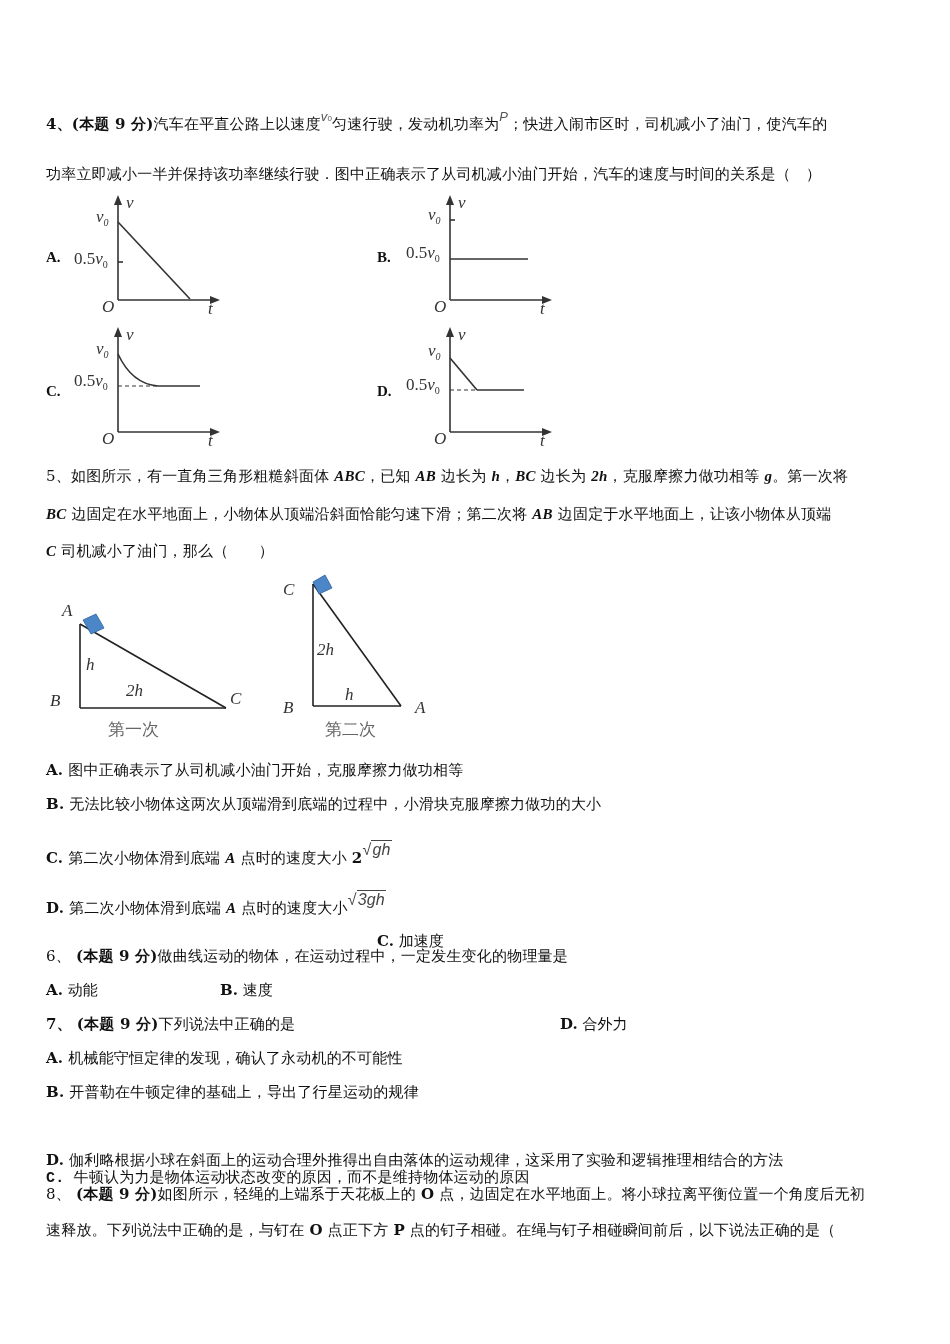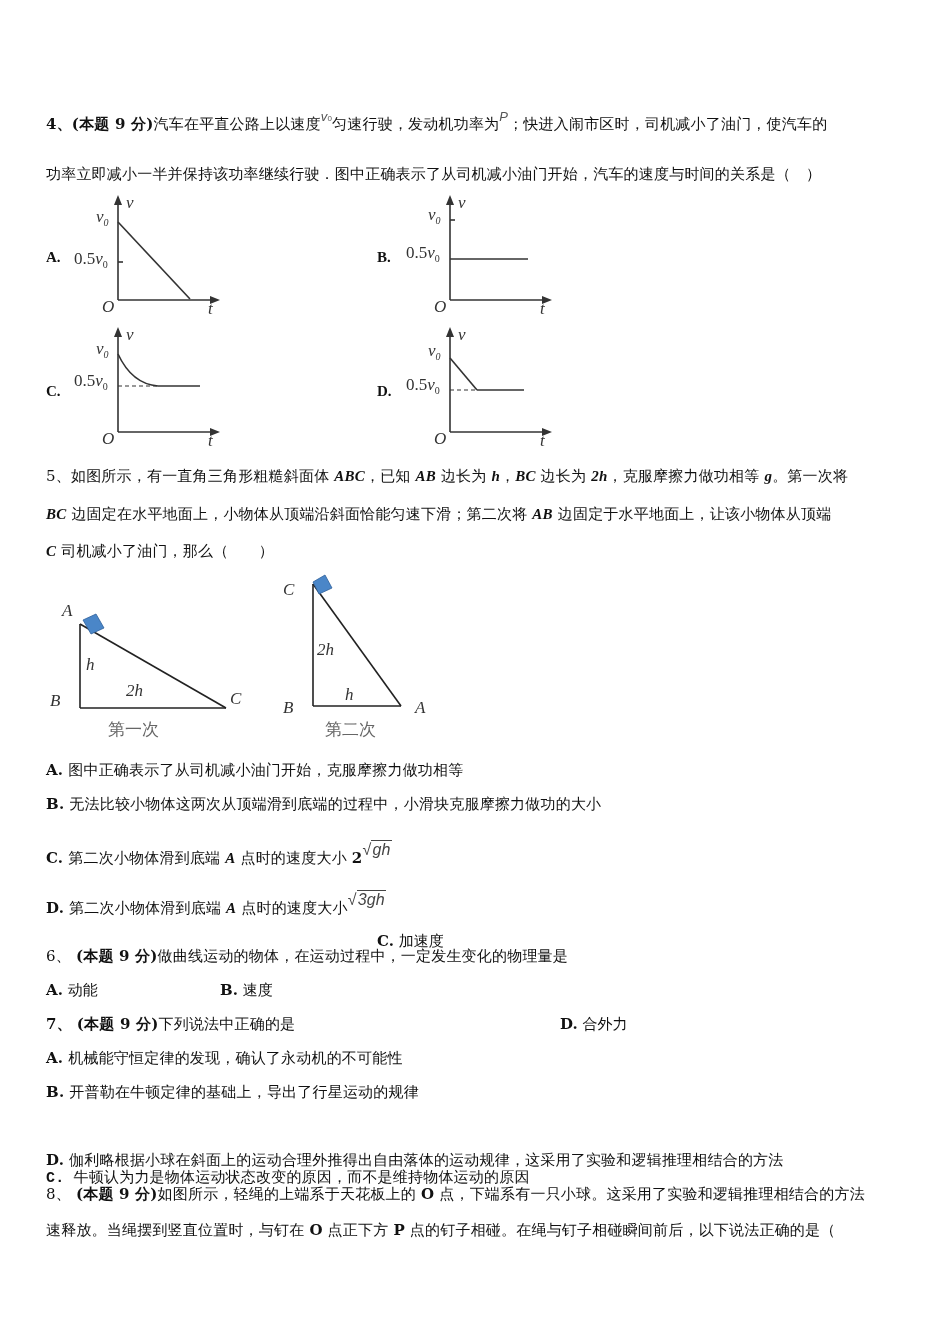--- a/index.html
+++ b/index.html
@@ -171,17 +171,17 @@
 
 <div class="line" style="top:1014px;">
   <span class="b">7、</span>&nbsp;<span class="b">(本题 9 分)</span><span>下列说法中正确的是</span>
 </div>
 <div class="line" style="top:1048px;"><span class="b">A.</span>&nbsp;<span>机械能守恒定律的发现，确认了永动机的不可能性</span></div>
 <div class="line" style="top:1082px;"><span class="b">B.</span>&nbsp;<span>开普勒在牛顿定律的基础上，导出了行星运动的规律</span></div>
 <div class="line" style="top:1169px;font-family:Liberation Mono, monospace;"><span class="b">C.</span>&nbsp;<span>牛顿认为力是物体运动状态改变的原因，而不是维持物体运动的原因</span></div>
 <div class="line" style="top:1150px;"><span class="b">D.</span>&nbsp;<span>伽利略根据小球在斜面上的运动合理外推得出自由落体的运动规律，这采用了实验和逻辑推理相结合的方法</span></div>
 
 <div class="line" style="top:1184px;">
-  <span>8、</span>&nbsp;<span class="b">(本题 9 分)</span><span>如图所示，轻绳的上端系于天花板上的 </span><span class="b">O</span><span> 点，下端系有一只小球。这采用了实验和逻辑推理相结合的方法</span>
+  <span>8、</span>&nbsp;<span class="b">(本题 9 分)</span><span>如图所示，轻绳的上端系于天花板上的 </span><span class="b">O</span><span> 点，边固定在水平地面上。将小球拉离平衡位置一个角度后无初</span>
 </div>
 <div class="line" style="top:1220px;">
-  <span>速释放。当绳摆到竖直位置时，与钉在 </span><span class="b">O</span><span> 点正下方 </span><span class="b">P</span><span> 点的钉子相碰。在绳与钉子相碰瞬间前后，以下说法正确的是（</span>
+  <span>速释放。下列说法中正确的是，与钉在 </span><span class="b">O</span><span> 点正下方 </span><span class="b">P</span><span> 点的钉子相碰。在绳与钉子相碰瞬间前后，以下说法正确的是（</span>
 </div>
 
 </body></html>

